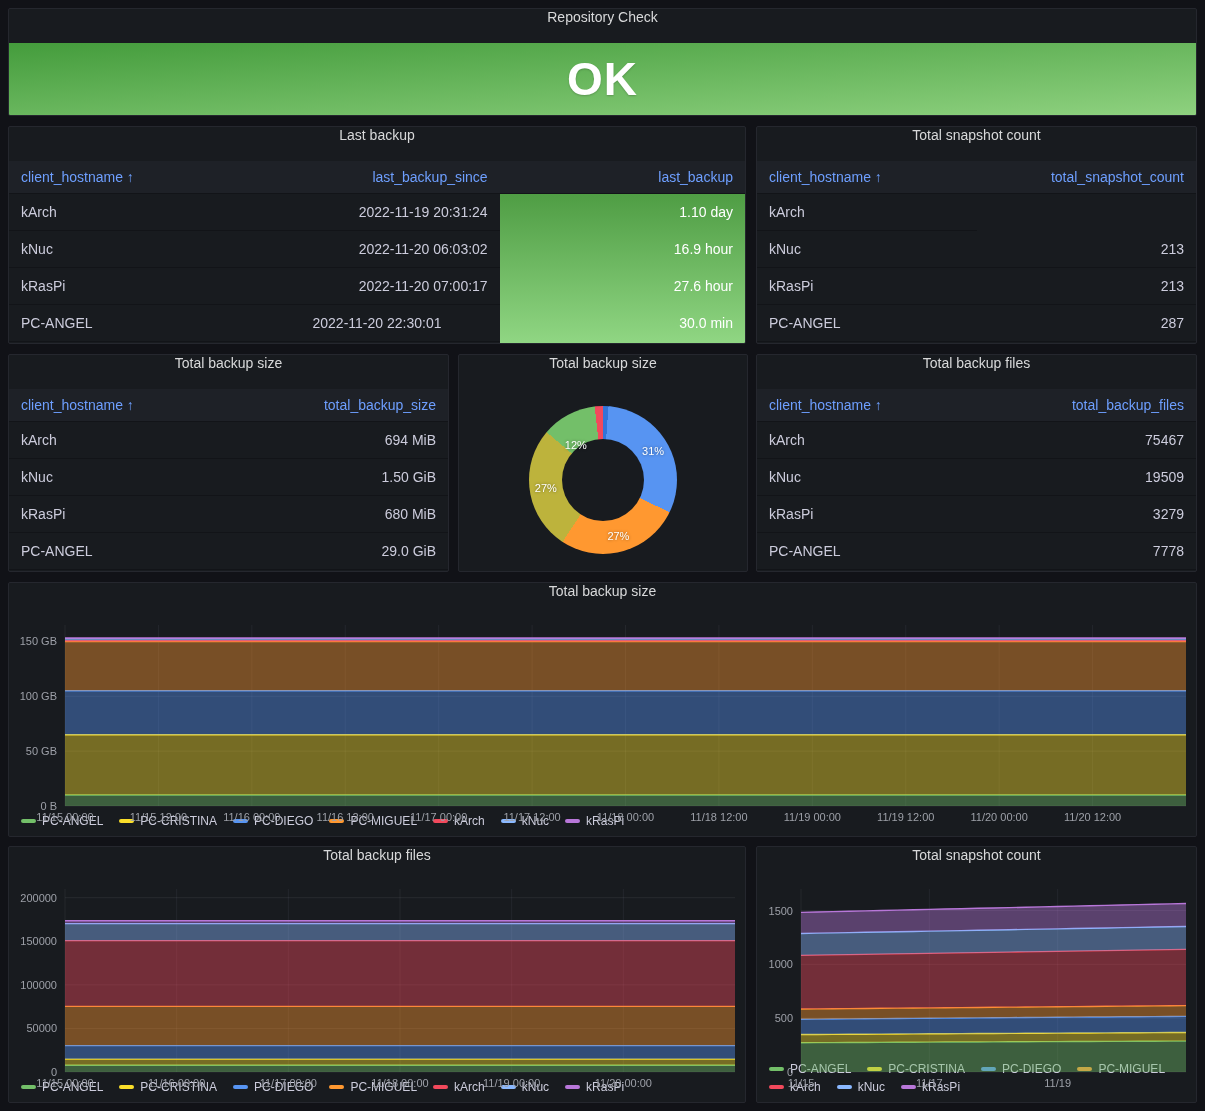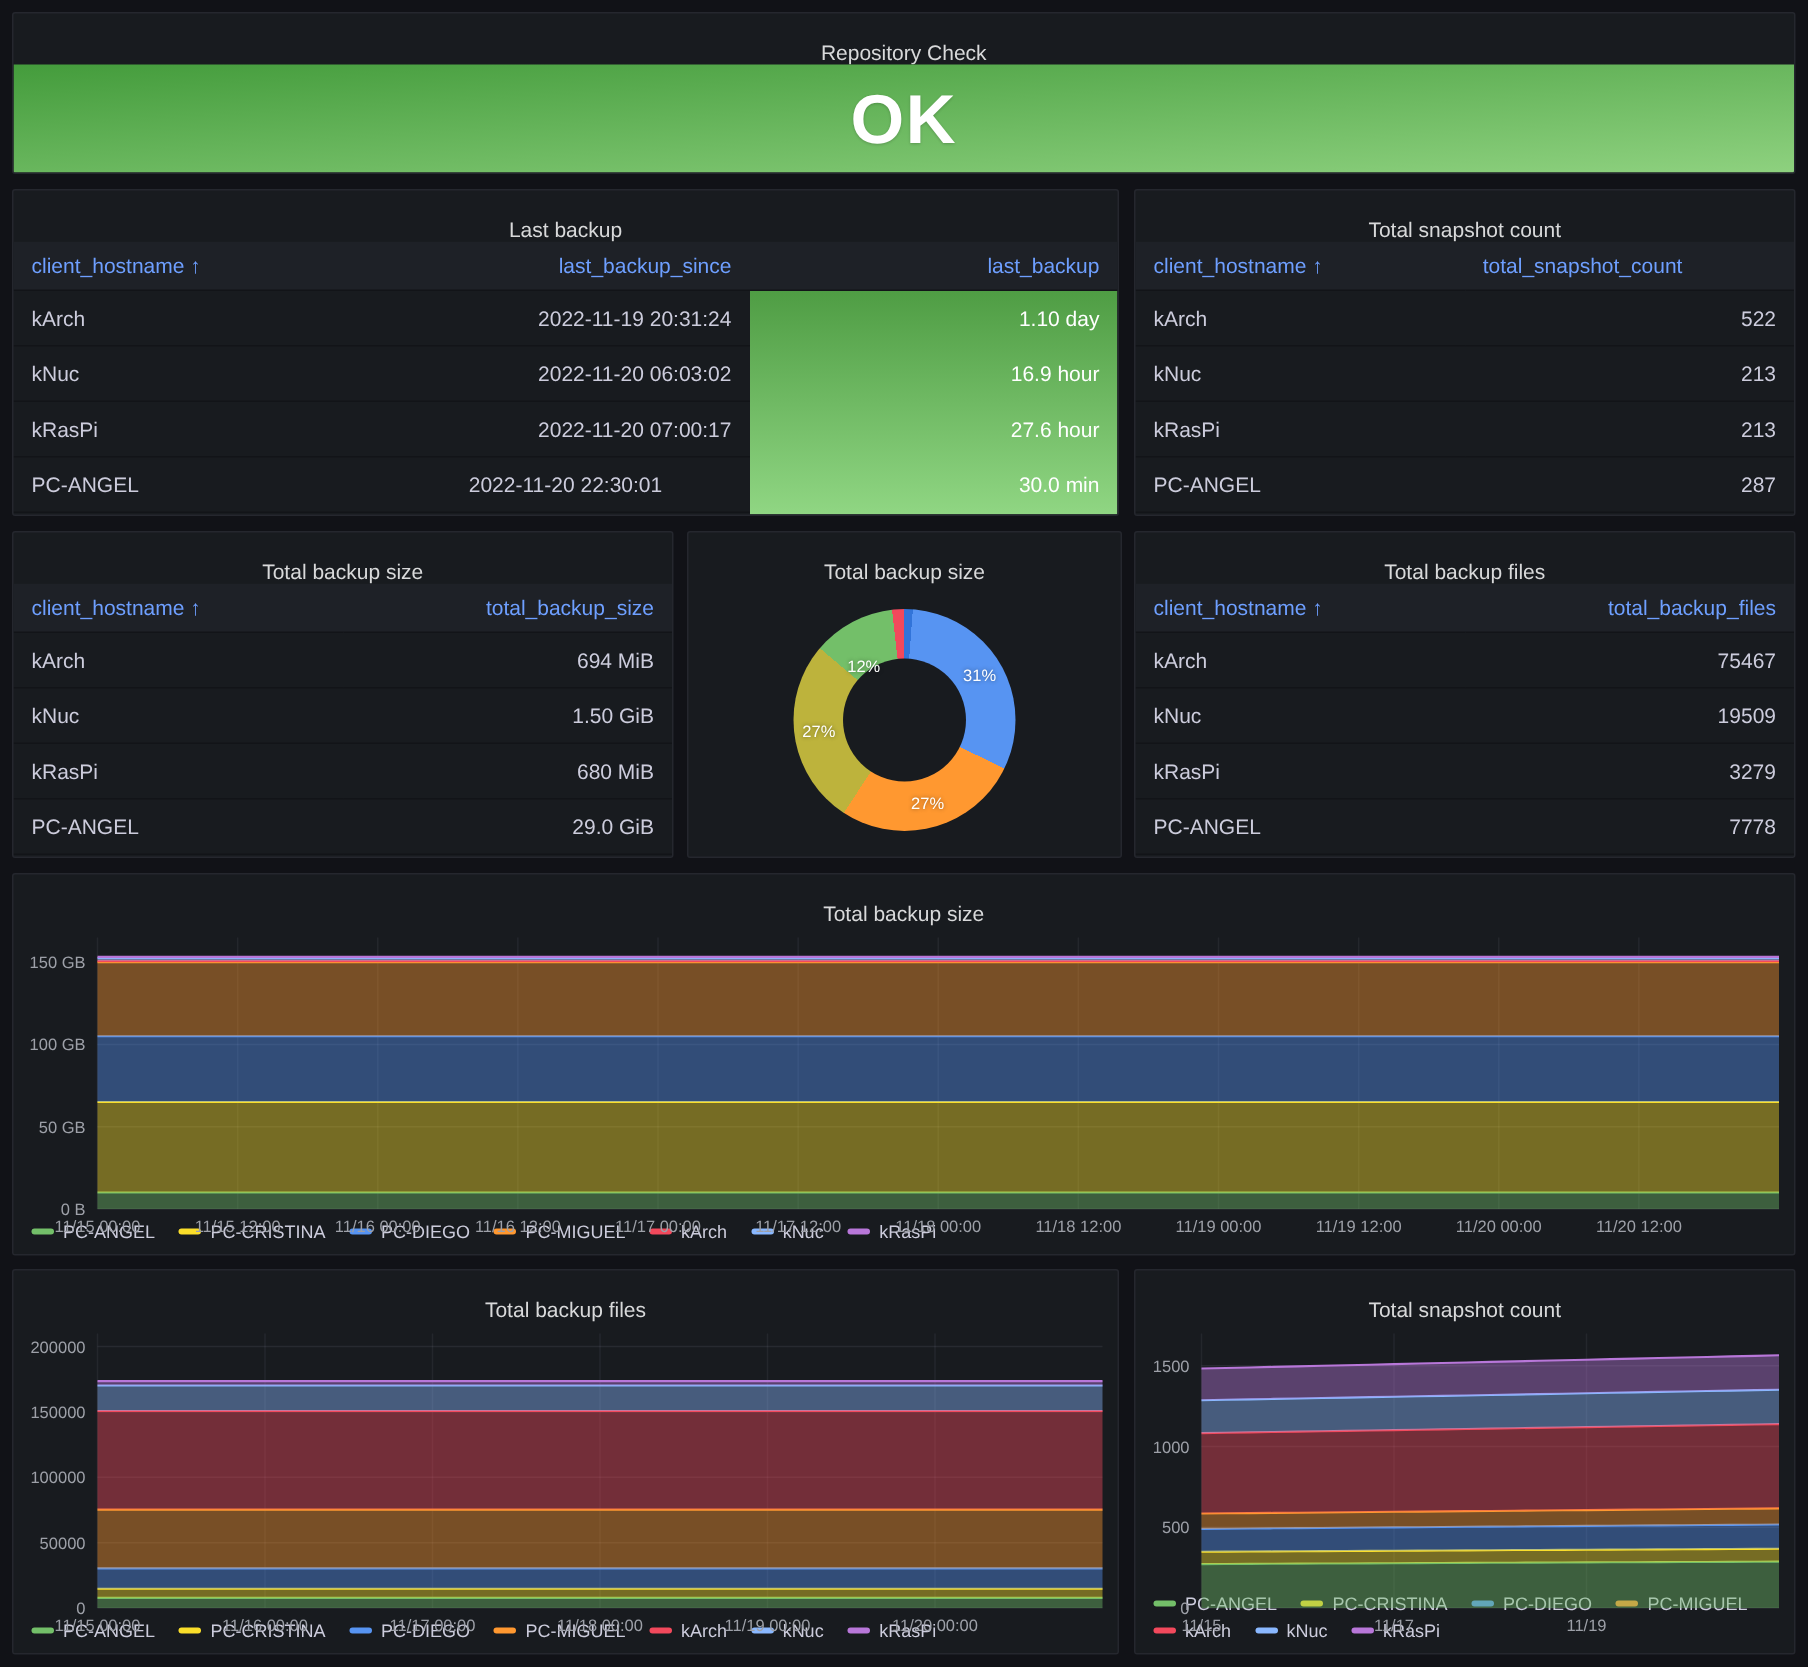--- a/index.html
+++ b/index.html
@@ -1,21 +1,21 @@
 <!DOCTYPE html>
 <html><head>
 <meta charset="utf-8">
 <style>
   * { margin:0; padding:0; box-sizing:border-box; }
   html,body { background:#111217; font-family:"Liberation Sans", sans-serif; }
   .dashboard { position:relative; width:1205px; height:1111px; background:#111217; overflow:hidden; }
 
   .panel { position:absolute; background:#181b1f; border:1px solid #25272e; border-radius:2px;
            display:flex; flex-direction:column; overflow:hidden; }
-  .panel-header { flex:0 0 34px; display:flex; align-items:flex-end; justify-content:center; }
+  .panel-header { flex:0 0 34px; display:flex; align-items:flex-start; justify-content:center; }
   .panel-title { font-size:14px; font-weight:500; color:#d8d9da; cursor:pointer; white-space:nowrap; }
 
   
   .stat-body { flex:1; display:flex; align-items:center; justify-content:center; }
   .stat-value { font-size:46px; font-weight:700; color:#ffffff; letter-spacing:1px;
                 text-shadow:0 1px 2px rgba(0,0,0,0.2); }
 
   
   .tablewrap { flex:1; position:relative; overflow:hidden; }
   .trow { display:grid; position:relative; z-index:1; }
@@ -89,25 +89,24 @@
       </div>
   </div>
 
   <div class="panel" style="left:756px; top:126px; width:441px; height:218px;">
     <div class="panel-header">
       <span class="panel-title">Total snapshot count</span>
     </div>
     <div class="tablewrap">
         <div class="trow thead" style="grid-template-columns: 1fr 1fr;">
           <div class="cell th" style="text-align: left;">client_hostname ↑</div>
-          <div class="cell th" style="text-align: left;">total_snapshot_count</div>
+          <div class="cell th" style="text-align: right;">total_snapshot_count</div>
         </div>
         <div class="trow" style="grid-template-columns: 1fr 1fr;">
           <div class="cell" style="text-align: left;">kArch</div>
-          <div class="cell" style="text-align: right;">522</div>
         </div>
         <div class="trow" style="grid-template-columns: 1fr 1fr;">
           <div class="cell" style="text-align: left;">kNuc</div>
           <div class="cell" style="text-align: right;">213</div>
         </div>
         <div class="trow" style="grid-template-columns: 1fr 1fr;">
           <div class="cell" style="text-align: left;">kRasPi</div>
           <div class="cell" style="text-align: right;">213</div>
         </div>
         <div class="trow" style="grid-template-columns: 1fr 1fr;">

